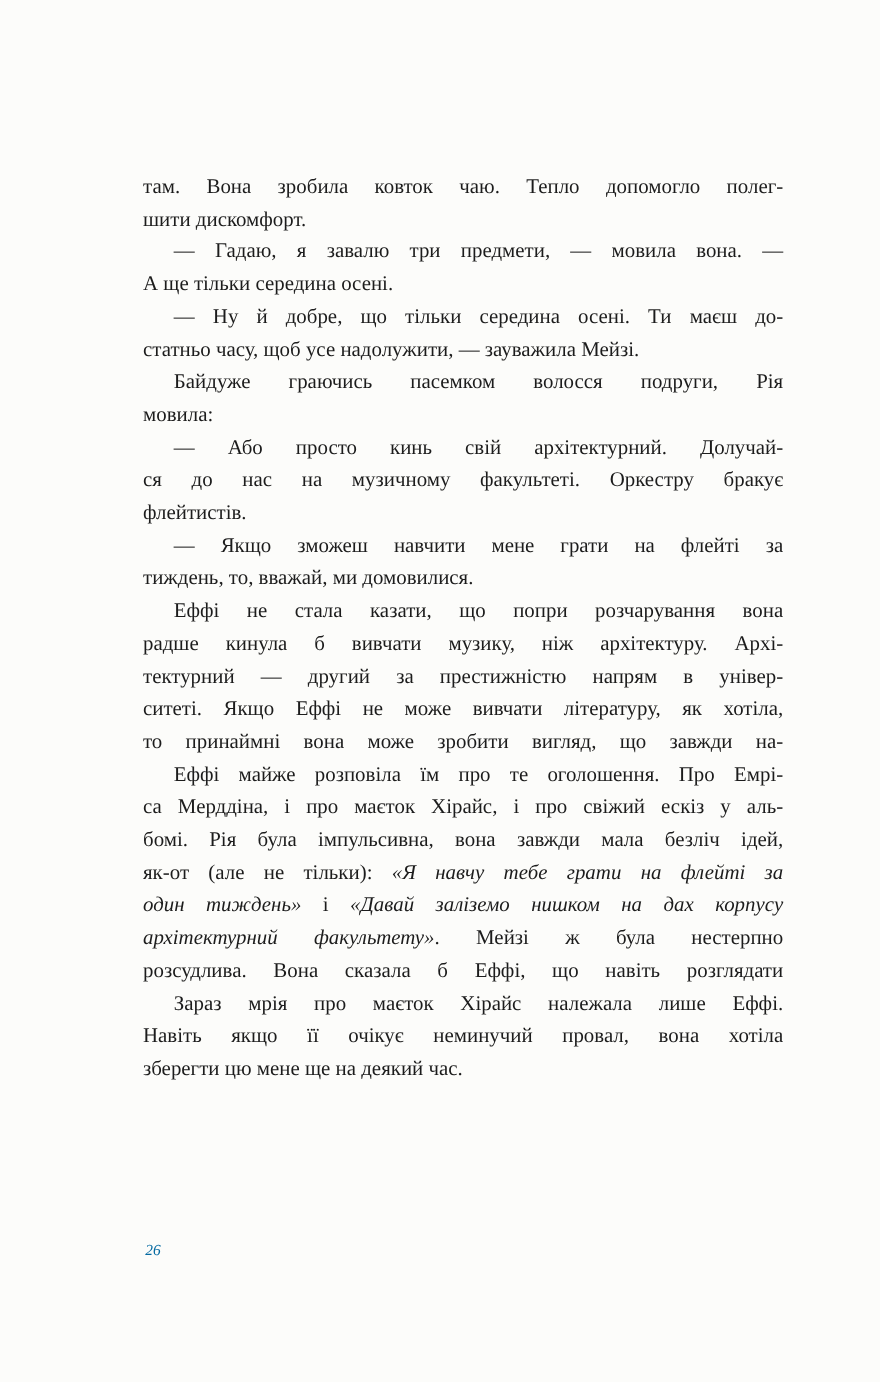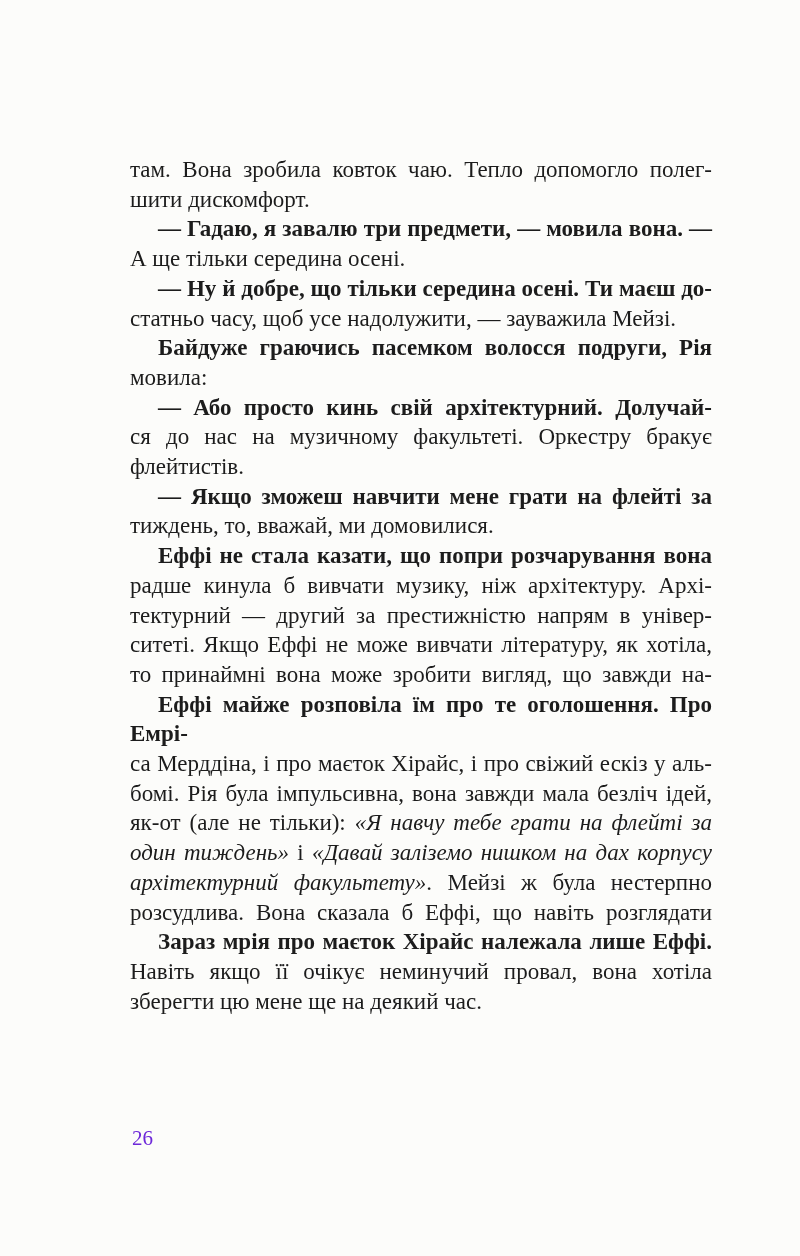--- a/index.html
+++ b/index.html
@@ -12,47 +12,47 @@
     height: 1256px;
     background: #fcfcfa;
     overflow: hidden;
     font-family: "Liberation Serif", serif;
   }
   .text-block {
     position: absolute;
     left: 130px;
     top: 155px;
     width: 582px;
-    font-size: 23px;
+    font-size: 19px;
     line-height: 29.7px;
     color: #1c1c1c;
   }
   .para { margin: 0; padding: 0; }
   .line {
     text-align: justify;
     text-align-last: justify;
     -moz-text-align-last: justify;
     white-space: normal;
   }
   .line.last {
     text-align-last: left;
     -moz-text-align-last: left;
   }
   .para.indent .line.first {
     text-indent: 28px;
-    font-weight: bold;
   }
   .line i { font-style: italic; }
   .page-number {
     position: absolute;
     left: 132px;
     top: 1126px;
-    font-size: 21px;
+    font-size: 14px;
     line-height: 24px;
-    color: #6d28d9;
+    color: #0369a1;
+    font-style: italic;
   }
 </style>
 </head>
 <body>
 
 <div class="book-page">
   <div class="text-block">
       <div class="para">
         <div class="line first"><span>там. Вона зробила ковток чаю. Тепло допомогло полег-</span></div>
         <div class="line last"><span>шити дискомфорт.</span></div>

